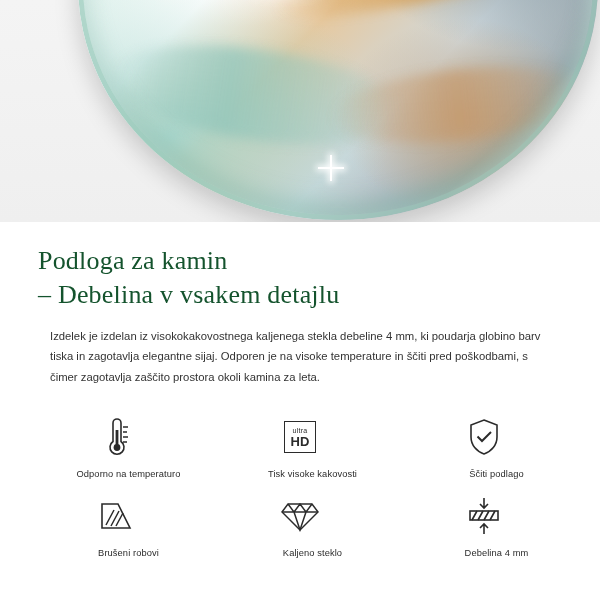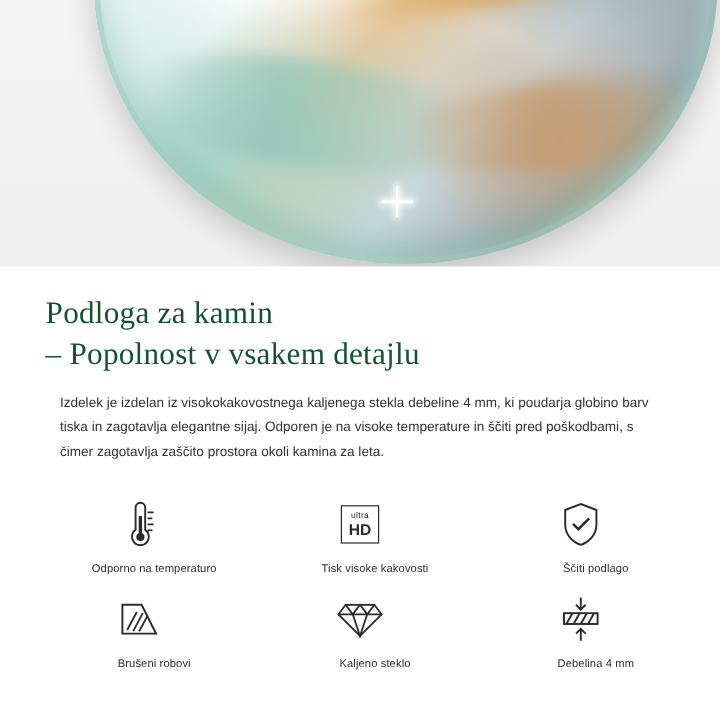--- a/index.html
+++ b/index.html
@@ -196,21 +196,21 @@
       <div class="streak s5"></div>
       <div class="streak s6"></div>
       <div class="glass-edge"></div>
     </div>
     <div class="sparkle sp1"></div>
   </div>
 
   <div class="content">
     <h1 class="headline">
       <span>Podloga za kamin</span>
-      <span class="line2">– Popolnost v vsakem detajlu</span>
+      <span class="line2">– Debelina v vsakem detajlu</span>
     </h1>
     <p class="body-copy">Izdelek je izdelan iz visokokakovostnega kaljenega stekla debeline 4 mm, ki poudarja globino barv tiska in zagotavlja elegantne sijaj. Odporen je na visoke temperature in ščiti pred poškodbami, s čimer zagotavlja zaščito prostora okoli kamina za leta.</p>
   </div>
 
   <div class="features">
 
     <div class="feature">
       <div class="feature-icon">
         <svg width="34" height="40" viewBox="0 0 34 40" fill="none" stroke="#2b2b2b" stroke-width="1.6">
           <path d="M14 6a4 4 0 0 1 8 0v18.5a7 7 0 1 1-8 0V6z"></path>

